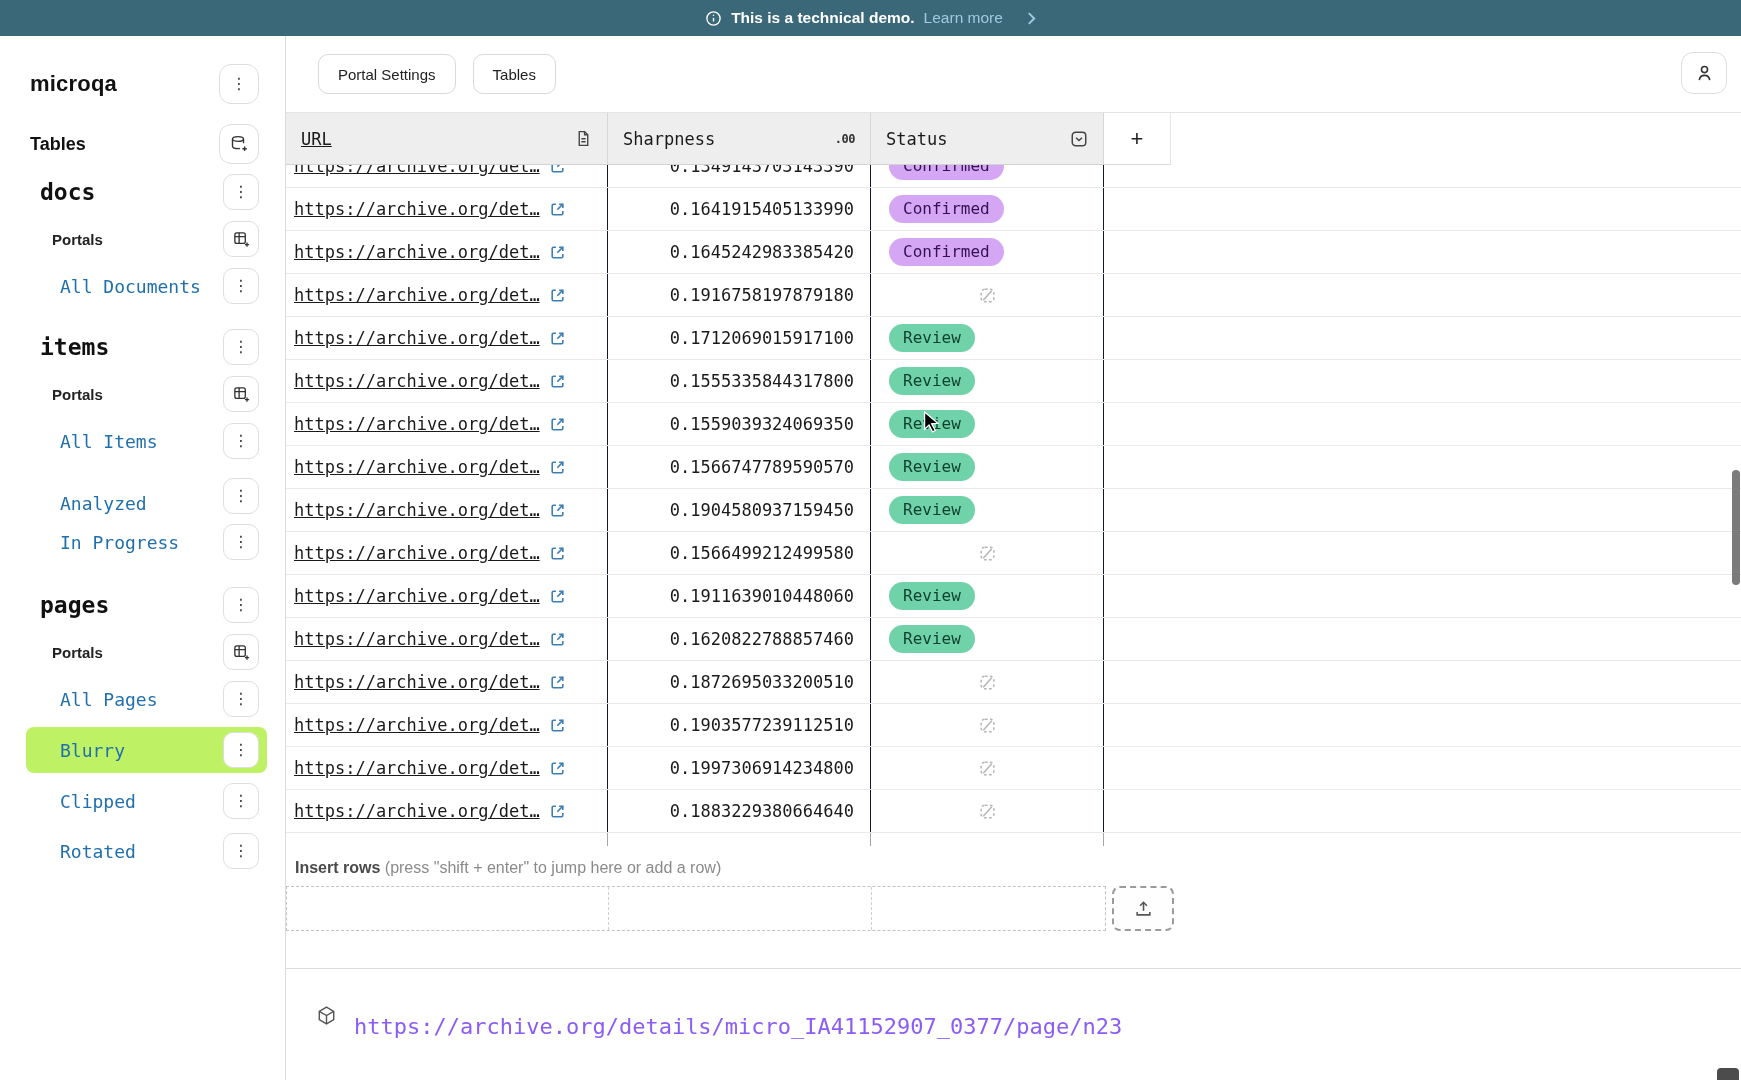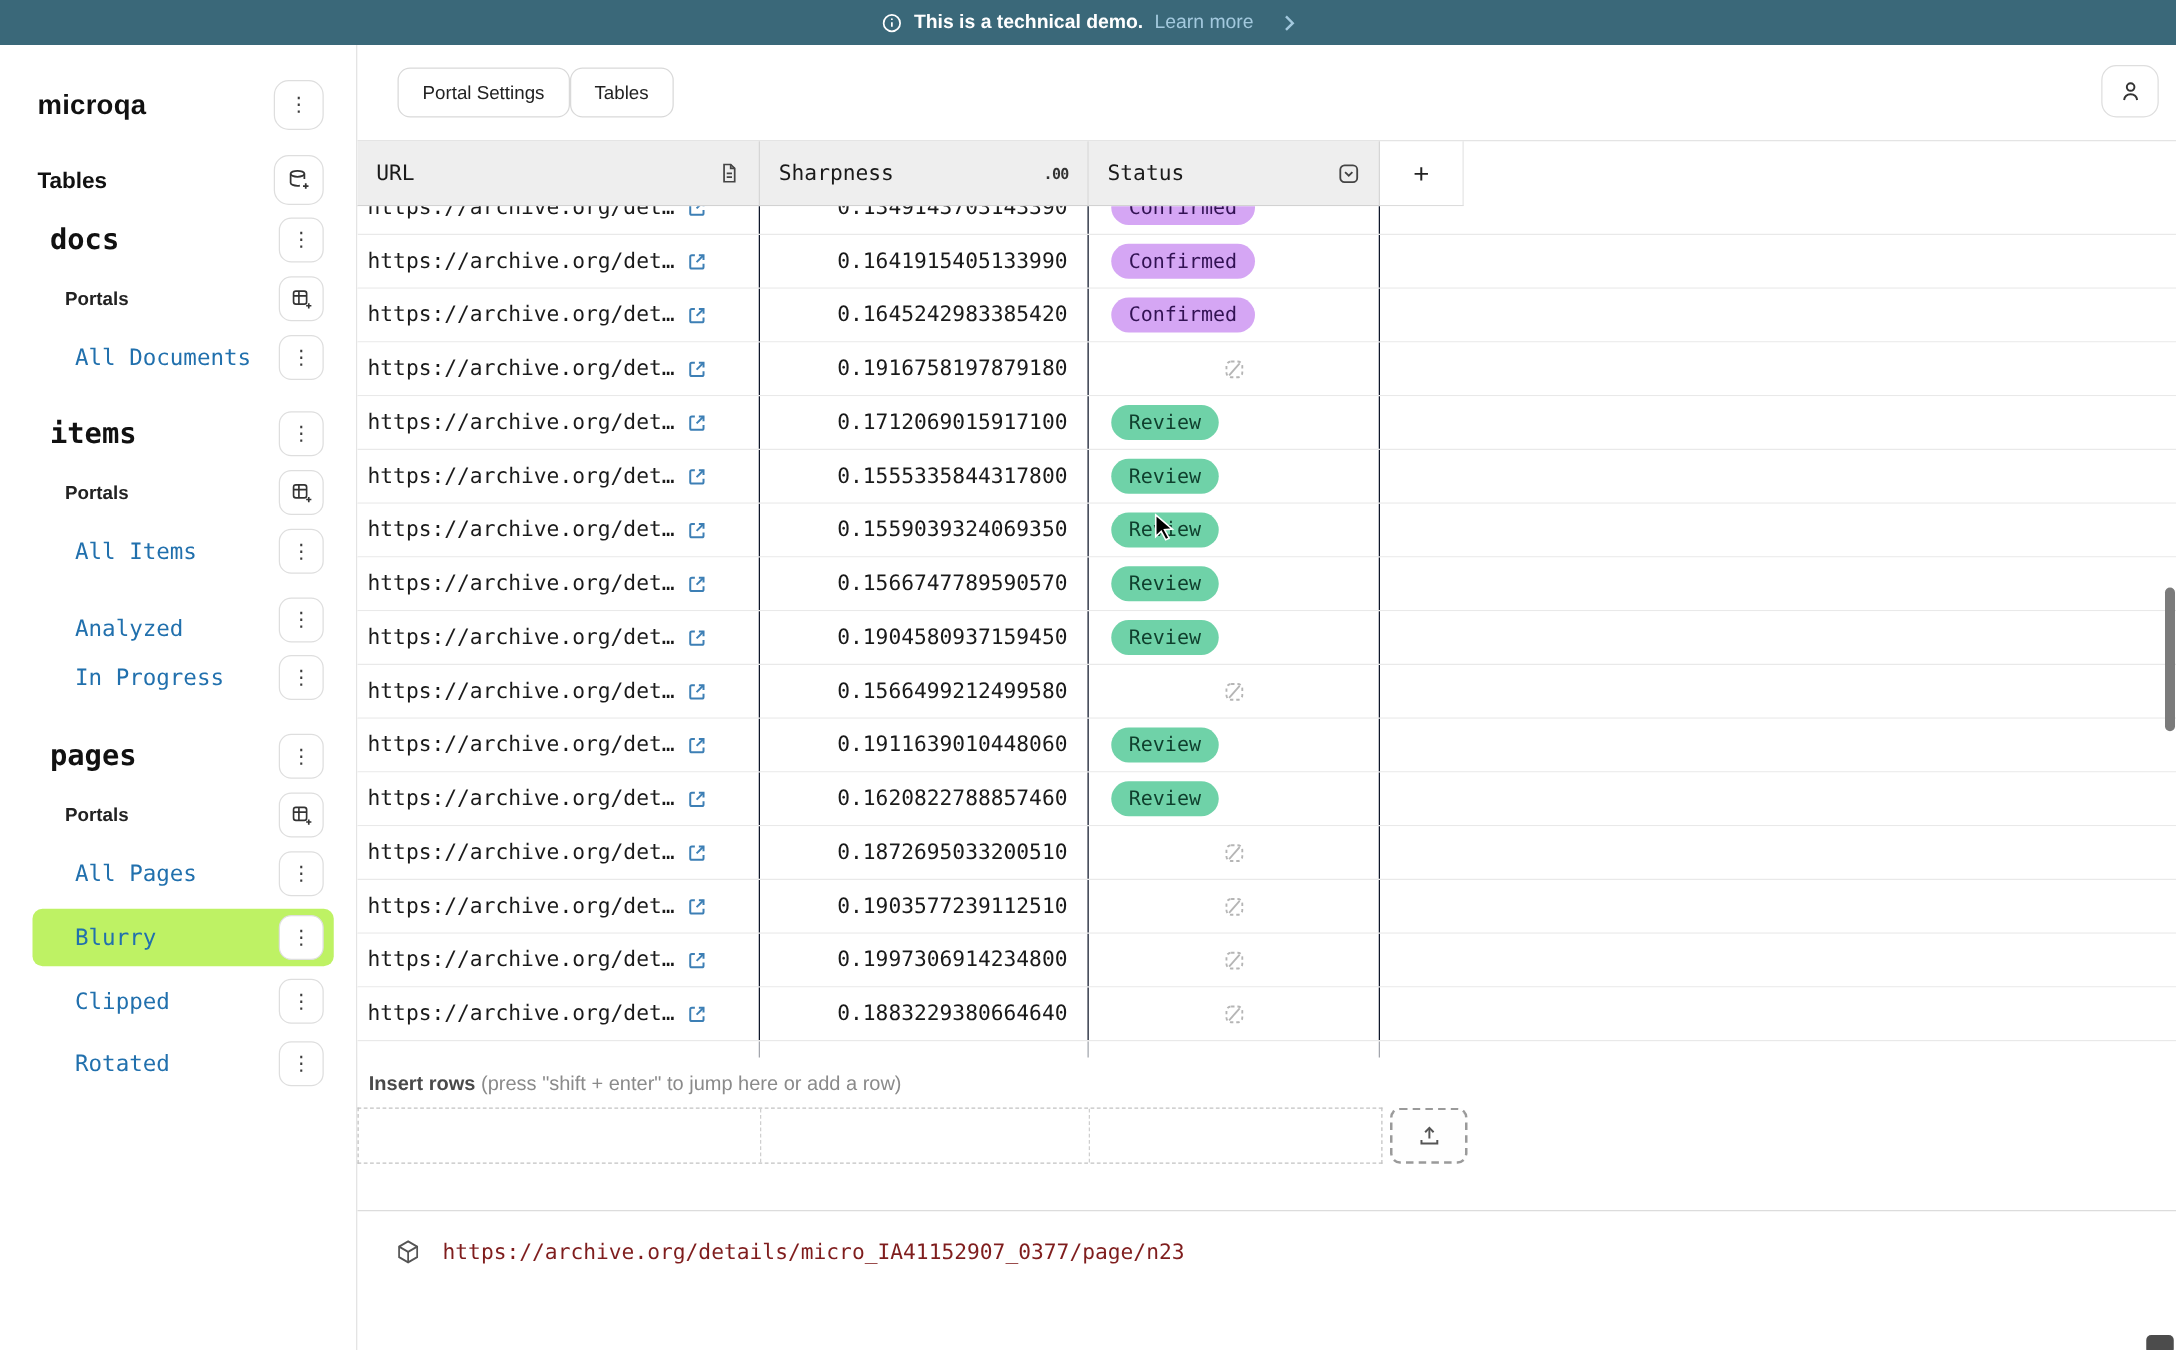--- a/index.html
+++ b/index.html
@@ -26,35 +26,35 @@
   .view-link { font-family:"DejaVu Sans Mono", monospace; font-size:18px; color:#2170ad; }
   .icon-btn { width:36px; height:36px; border:1px solid #dedede; border-radius:10px; background:#fff;
     display:flex; align-items:center; justify-content:center; cursor:pointer; flex:0 0 auto; }
   .icon-btn.big { width:40px; height:40px; border-radius:12px; }
   .kebab-glyph { font-size:16px; color:#3c3c3c; line-height:1; font-family:"DejaVu Sans", sans-serif; }
   .selected { background:#bef264; border-radius:8px; margin-left:26px; margin-right:18px;
     padding-left:34px; padding-right:8px; }
 
   
   .main { position:absolute; top:36px; left:286px; width:1455px; height:1044px; background:#fff; }
-  .toolbar { height:77px; display:flex; align-items:center; padding-left:32px;
+  .toolbar { height:77px; display:flex; align-items:center; gap:17px; padding-left:32px;
     border-bottom:1px solid #e4e4e4; position:relative; }
   .btn { height:40px; padding:0 19px; border:1px solid #d9d9d9; border-radius:10px; background:#fff;
     font-size:15px; color:#222; cursor:pointer; font-family:"Liberation Sans", sans-serif; }
   .user-btn { position:absolute; right:14px; top:16px; width:46px; height:42px;
     border:1px solid #dedede; border-radius:12px; background:#fff; display:flex;
     align-items:center; justify-content:center; cursor:pointer; }
 
   
   .grid { font-family:"DejaVu Sans Mono", monospace; }
   .hdr { display:flex; height:52px; }
   .hdr-cell { background:#eeeeee; border-right:1px solid #d6d6d6; border-bottom:1px solid #d2d2d2;
     display:flex; align-items:center; justify-content:space-between; padding:0 15px;
     font-size:17px; color:#1a1a1a; }
-  .c-url { width:322px; } .c-sharp { width:263px; } .c-status { width:233px; }
+  .c-url { width:322px;text-decoration:underline; } .c-sharp { width:263px; } .c-status { width:233px; }
   .hdr-add { width:67px; background:#fff; border-right:1px solid #e6e6e6; border-bottom:1px solid #dcdcdc;
     display:flex; align-items:center; justify-content:center; font-size:22px; color:#222;
     cursor:pointer; font-family:"Liberation Sans", sans-serif; }
   .hdr-num-icon { font-size:12px; font-weight:bold; color:#333; letter-spacing:-0.5px; }
 
   .row { display:flex; height:43px; border-bottom:1px solid #e9e9e9; background:#fff; }
   .cell { border-right:1px solid #0f172a; display:flex; align-items:center; font-size:17px; color:#1a1a1a; }
   .cell.c-url { padding-left:8px; gap:9px; }
   .cell.c-sharp { justify-content:flex-end; padding-right:16px; }
   .cell.c-status { padding-left:18px; }
@@ -73,21 +73,21 @@
   .insert-zone { display:flex; align-items:stretch; }
   .insert-row { display:flex; border:1px dashed #c2c2c2; height:45px; }
   .ins-cell { display:flex; align-items:center; justify-content:center; border-right:1px dashed #cfcfcf; cursor:pointer; }
   .ins-cell:last-child { border-right:none; }
   .upload-cell { width:62px; height:45px; margin-left:6px; border:2px dashed #9a9a9a; border-radius:8px;
     display:flex; align-items:center; justify-content:center; cursor:pointer; background:#fefefe; }
 
   
   .footer { position:absolute; top:932px; left:0; width:1455px; bottom:0; border-top:1px solid #dcdcdc; }
   .footer-inner { display:flex; align-items:center; gap:17px; padding:22px 0 0 30px; }
-  .footer-url { font-family:"DejaVu Sans Mono", monospace; font-size:17px; color:#7f1d1d; }
+  .footer-url { font-family:"DejaVu Sans Mono", monospace; font-size:22px; color:#8b5cf6;margin-top:23px; }
 
   
   .vthumb { position:absolute; right:1px; top:434px; width:8px; height:115px;
     background:#7b7b7b; border-radius:4px; cursor:grab; }
   .corner-piece { position:absolute; right:2px; bottom:-3px; width:22px; height:15px;
     background:#4c4c4c; border-radius:4px; }
 
   .cursor { position:absolute; left:920px; top:410px; z-index:50; pointer-events:none; }
   svg { display:block; }
 </style>

